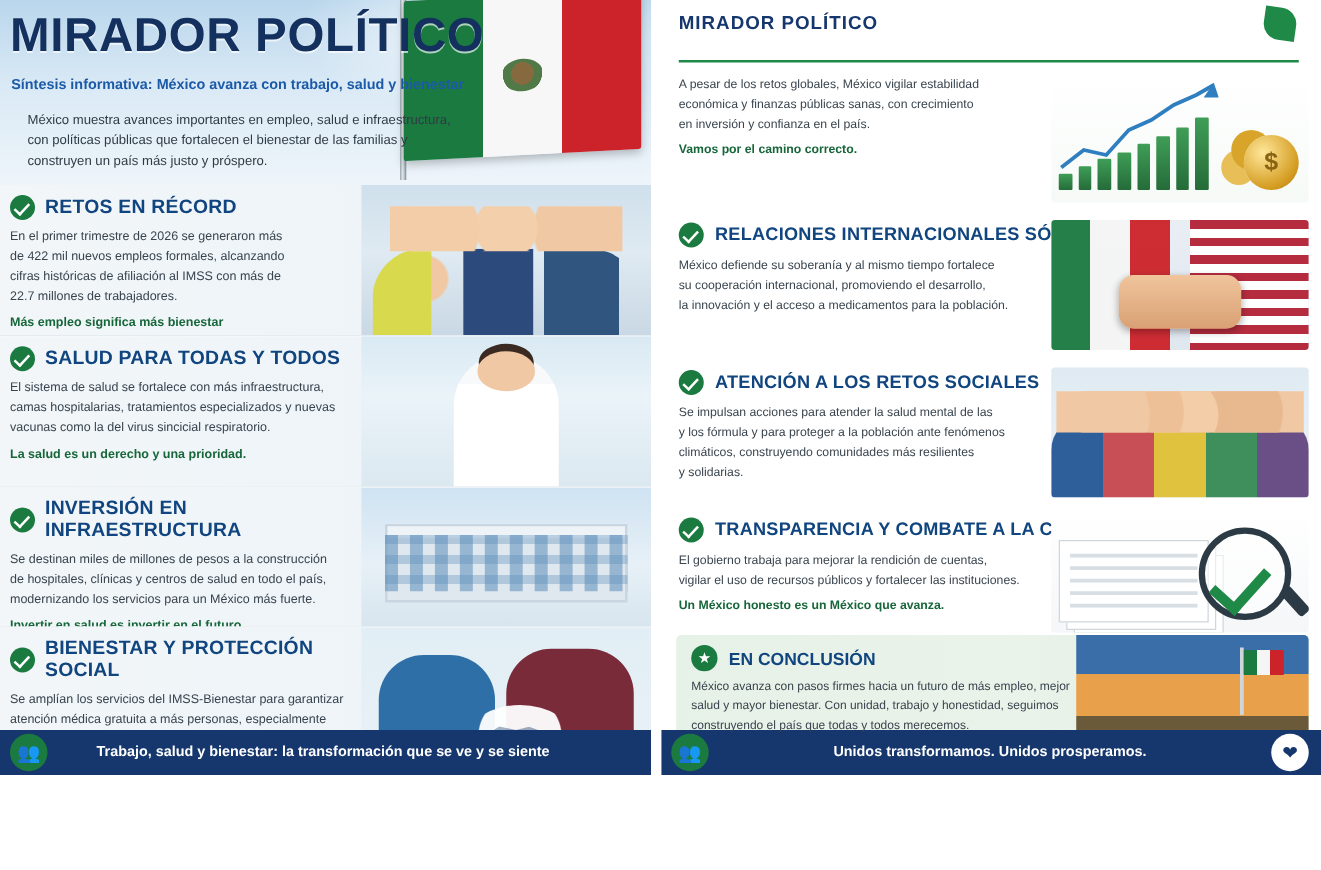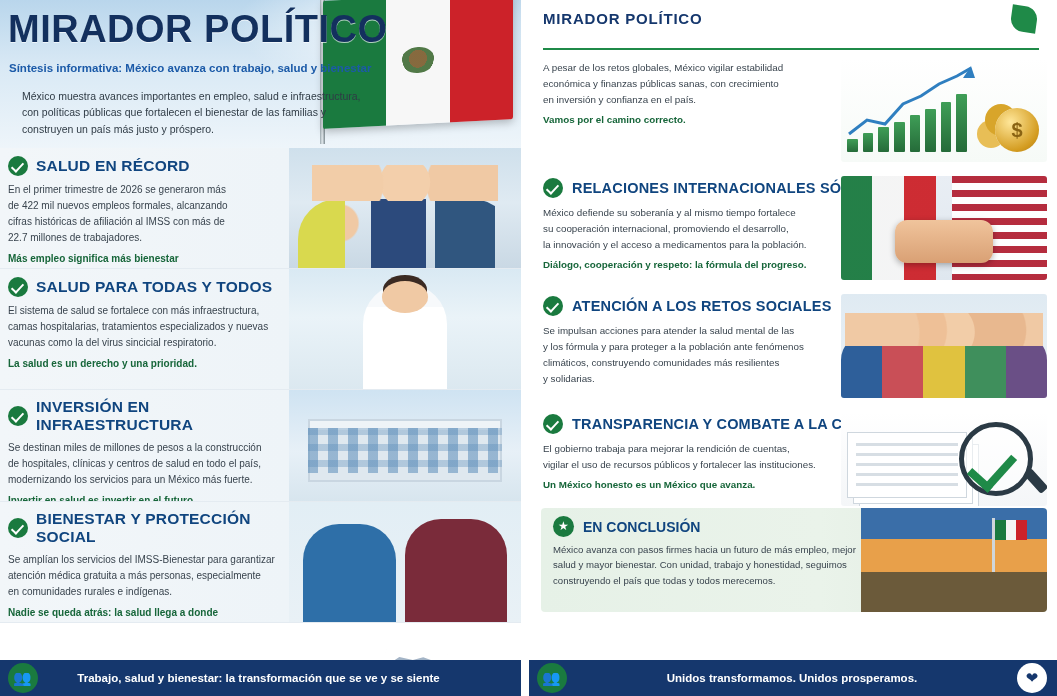--- a/index.html
+++ b/index.html
@@ -10,21 +10,21 @@
     background: #ffffff;
     overflow: hidden;
   }
   .page {
     position: relative;
     width: 1057px; height: 696px;
     display: flex;
   }
   .col {
     position: relative;
-    height: 696px;
+    height: 620px;
     overflow: hidden;
   }
   .col-left { width: 521px; background: #ffffff; }
   .col-divider { width: 8px; background: #ffffff; }
   .col-right { width: 528px; background: #ffffff; }
 
   
   .hero {
     position: relative;
     height: 148px;
@@ -485,21 +485,21 @@
     </div>
 
     <div class="lsec">
       <div class="lsec-bg"></div>
       <div class="lsec-photo">
           <div class="ph ph-workers"></div>
         </div>
       <div class="lsec-text">
         <div class="lsec-head">
           <span class="check"></span>
-          <span class="lsec-title">SALUD EN RÉCORD</span>
+          <span class="lsec-title">RETOS EN RÉCORD</span>
         </div>
         <div class="lsec-body">En el primer trimestre de 2026 se generaron más
 de 422 mil nuevos empleos formales, alcanzando
 cifras históricas de afiliación al IMSS con más de
 22.7 millones de trabajadores.</div>
         <div class="lsec-high">Más empleo significa más bienestar
 para las familias mexicanas.</div>
       </div>
     </div>
 
@@ -602,21 +602,20 @@
       <div class="rsec-art art-flags">
         <div class="hands"></div>
       </div>
       <div class="rsec-head">
         <span class="check"></span>
         <span class="rsec-title">RELACIONES INTERNACIONALES SÓLIDAS</span>
       </div>
       <div class="rsec-body">México defiende su soberanía y al mismo tiempo fortalece
 su cooperación internacional, promoviendo el desarrollo,
 la innovación y el acceso a medicamentos para la población.</div>
-      <div class="rsec-high">Diálogo, cooperación y respeto: la fórmula del progreso.</div>
     </div>
 
     <div class="rsec">
       <div class="rsec-art art-people"></div>
       <div class="rsec-head">
         <span class="check"></span>
         <span class="rsec-title">ATENCIÓN A LOS RETOS SOCIALES</span>
       </div>
       <div class="rsec-body">Se impulsan acciones para atender la salud mental de las
 y los fórmula y para proteger a la población ante fenómenos

